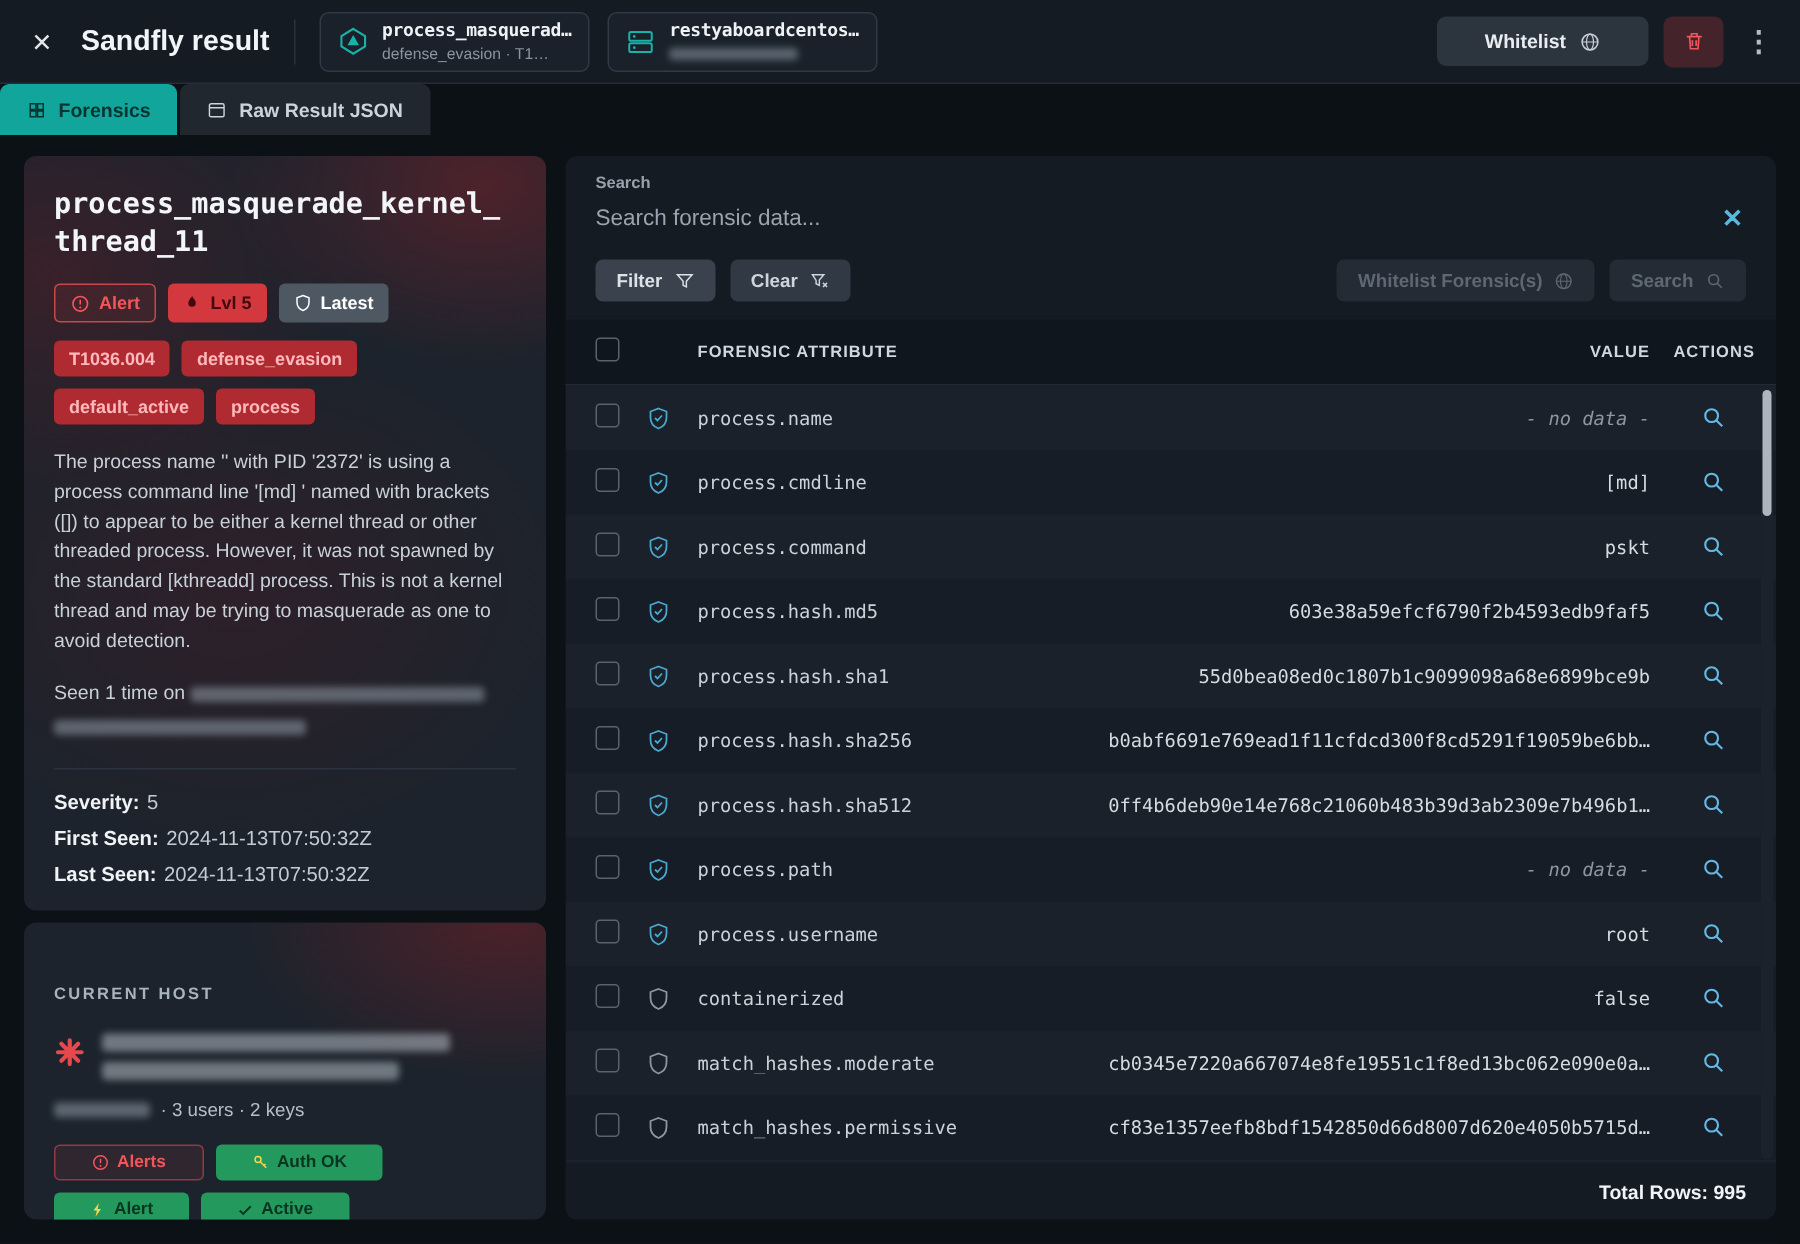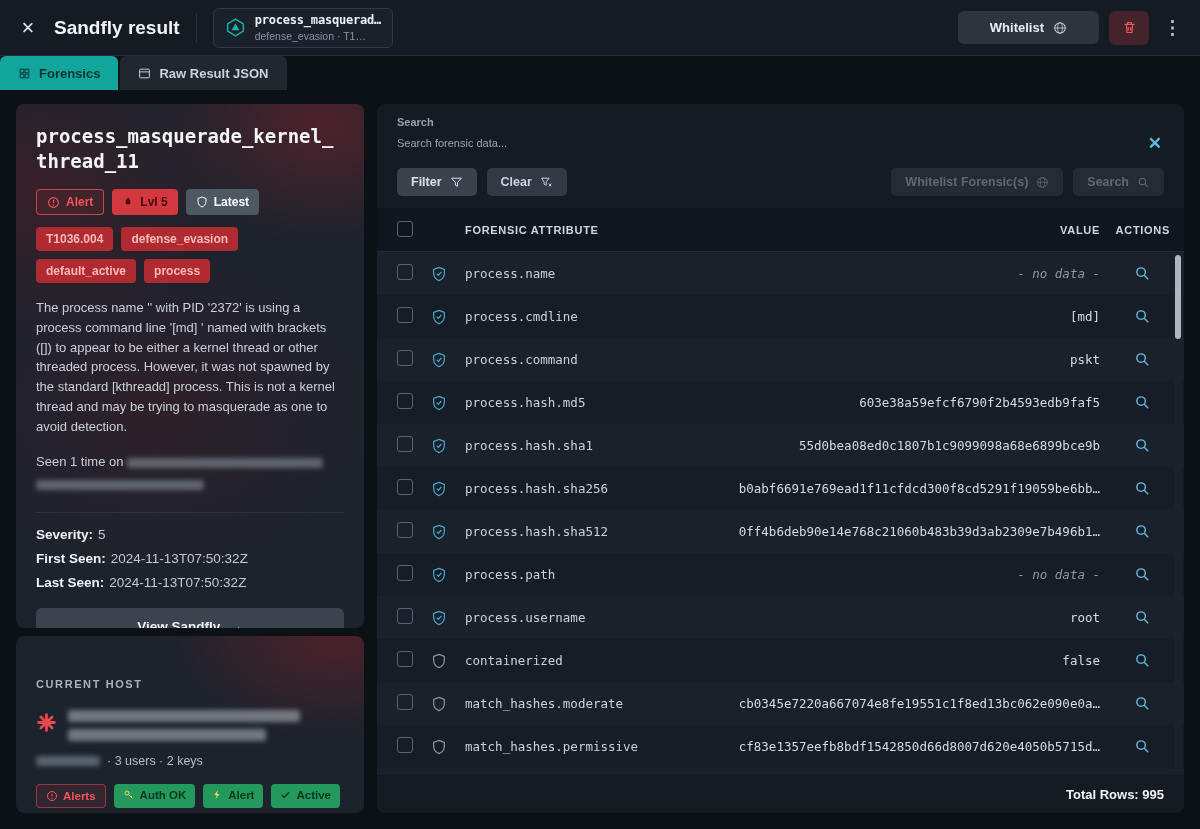--- a/index.html
+++ b/index.html
@@ -62,31 +62,31 @@
 
   .host-card::before { content:""; position:absolute; inset:0;
     background:radial-gradient(250px 150px at 92% 0%, rgba(185,28,38,.30), transparent 70%); }
   .host-card .inner { padding:18px 20px; }
   .host-label { font-size:11px; font-weight:700; letter-spacing:1.6px; color:#a9b3bd;margin-top:24px; }
   .host-row { display:flex; gap:11px; margin-top:20px; align-items:flex-start; }
   .host-icon { color:#e5484d; margin-top:2px; }
   .host-lines .redact { display:block; height:12px; background:#c3ccd4; margin-bottom:7px; }
   .host-meta { margin-top:6px; font-size:12.5px; color:#b6bfc8; display:flex; align-items:center; gap:7px; }
   .host-badges { display:flex; gap:8px; margin-top:16px; flex-wrap:wrap; }
-  .hbadge { display:inline-flex; align-items:flex-start; gap:5px; font-size:11.5px; font-weight:700; padding:5px 9px; border-radius:4px; }
+  .hbadge { display:inline-flex; align-items:center; gap:5px; font-size:11.5px; font-weight:700; padding:5px 24px; border-radius:4px; }
   .hbadge-alerts { color:#f2555a; border:1px solid rgba(229,72,77,.55); background:rgba(229,72,77,.10); }
   .hbadge-green { background:#24995d; color:#083категория520; color:#08351f; }
   .hbadge-green .y { color:#ffd34d; }
 
   
   .panel { flex:1; background:#141b23; border-radius:8px; display:flex; flex-direction:column; overflow:hidden; position:relative; }
   .search-area { padding:12px 20px 4px; }
   .search-label { font-size:11px; font-weight:600; color:#97a1ac; }
   .search-row { display:flex; align-items:center; margin-top:2px; }
-  .search-input { flex:1; background:transparent; border:none; outline:none; font-size:11px; color:#c4b5fd; padding:7px 0; font-family:"Liberation Sans", sans-serif; }
+  .search-input { flex:1; background:transparent; border:none; outline:none; font-size:15px; color:#c4b5fd; padding:7px 0; font-family:"Liberation Sans", sans-serif; }
   .search-input::placeholder { color:#9aa4ae; }
   .search-clear { color:#59b8dd; font-size:17px; font-weight:700; padding:0 2px; }
   .toolbar { display:flex; align-items:center; gap:10px; padding:8px 20px 12px; }
   .tbtn { display:flex; align-items:center; gap:8px; border-radius:5px; padding:7px 14px; font-size:12.5px; font-weight:700; }
   .tbtn-filter { background:#3a424d; color:#dde2e8; }
   .tbtn-clear { background:#313944; color:#cdd4db; }
   .tbtn-disabled { background:#242b34; color:#5e6873; }
   .toolbar-spacer { flex:1; }
 
   .tgrid { display:grid; grid-template-columns:54px 34px 0.72fr 1fr 84px; align-items:center; }
@@ -128,20 +128,34 @@
           <path d="M12 2.5L21 8v8l-9 5.5L3 16V8z" fill="none" stroke="currentColor" stroke-width="1.6"></path>
           <path d="M12 7.2l4.4 7.8H7.6z" fill="currentColor"></path>
         </svg>
     </span>
     <span>
       <div class="chip-title">process_masquerad…</div>
       <div class="chip-sub">defense_evasion · T1…</div>
     </span>
   </div>
 
+  <div class="chip">
+    <span class="chip-icon">
+      <svg viewBox="0 0 24 24" width="20" height="20">
+          <rect x="3" y="4" width="18" height="7" rx="1.5" fill="none" stroke="currentColor" stroke-width="1.6"></rect>
+          <rect x="3" y="13" width="18" height="7" rx="1.5" fill="none" stroke="currentColor" stroke-width="1.6"></rect>
+          <circle cx="7" cy="7.5" r="1.1" fill="currentColor"></circle>
+          <circle cx="7" cy="16.5" r="1.1" fill="currentColor"></circle>
+        </svg>
+    </span>
+    <span>
+      <div class="chip-title">restyaboardcentos…</div>
+      <div class="chip-sub"><span class="redact" style="width:86px;height:8px;"></span></div>
+    </span>
+  </div>
 
   <div class="topbar-right">
     <button class="whitelist-btn">
       <span>Whitelist</span>
       <span class="g-icon">
         <svg viewBox="0 0 24 24" width="14" height="14">
             <circle cx="12" cy="12" r="9" fill="none" stroke="currentColor" stroke-width="1.8"></circle>
             <ellipse cx="12" cy="12" rx="4" ry="9" fill="none" stroke="currentColor" stroke-width="1.4"></ellipse>
             <path d="M3 12h18" stroke="currentColor" stroke-width="1.4"></path>
           </svg>

